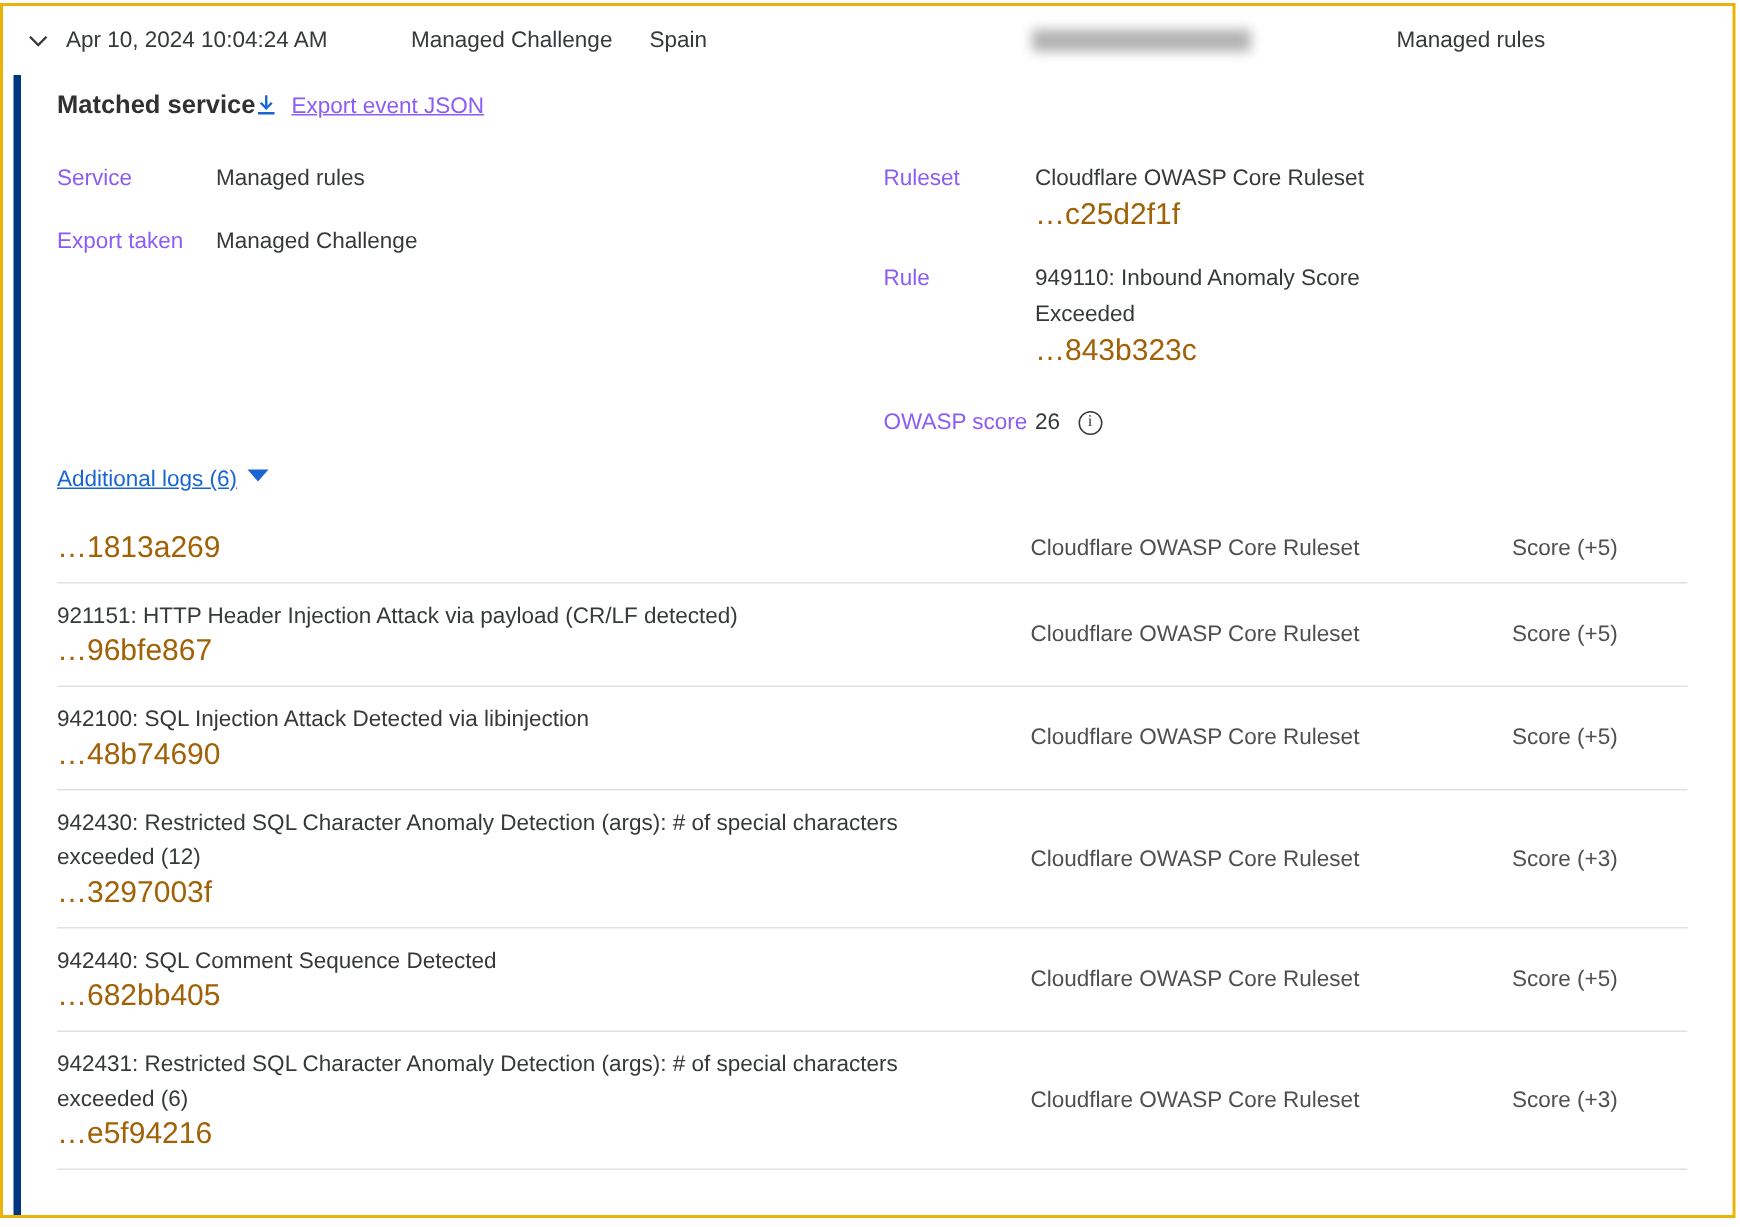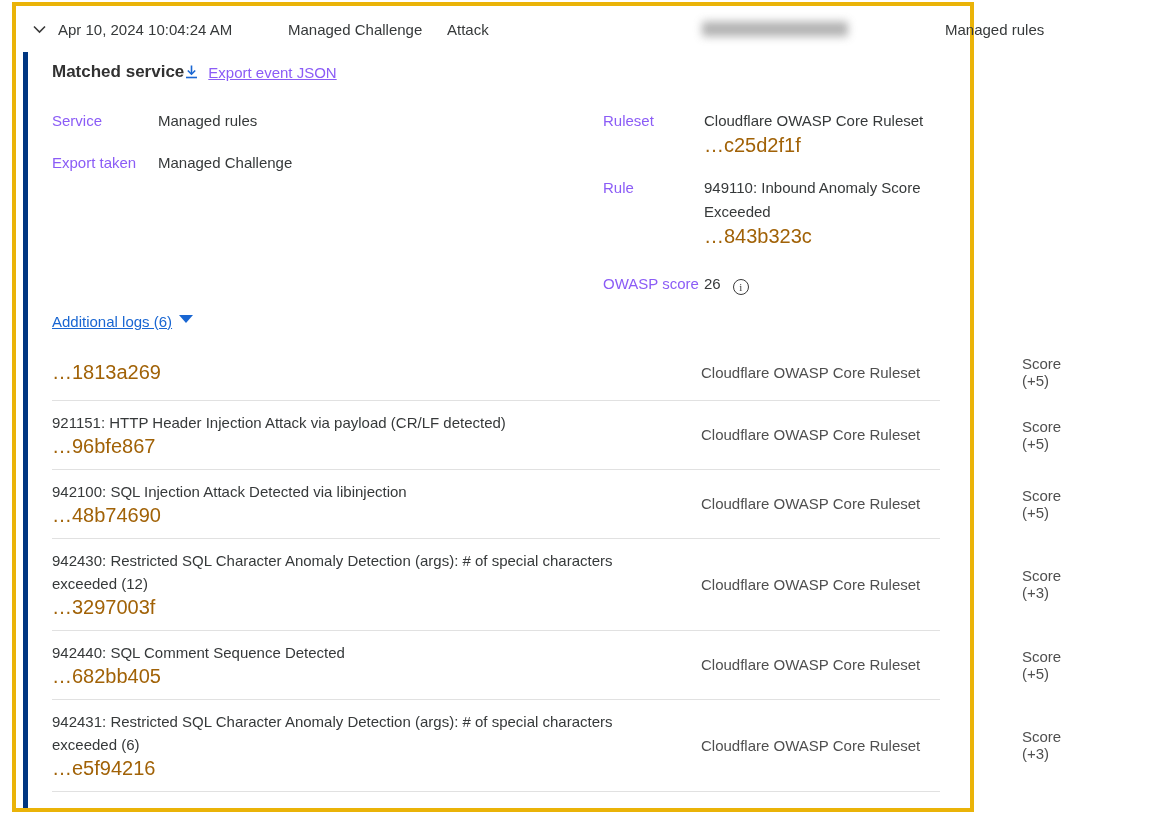--- a/index.html
+++ b/index.html
@@ -1,21 +1,21 @@
 <!DOCTYPE html>
 <html><head>
 <meta charset="utf-8">
 <style>
   * { margin:0; padding:0; box-sizing:border-box; }
   html,body { width:1160px; height:818px; background:#ffffff;
     font-family:"Liberation Sans", sans-serif; color:#36393a; font-size:15px;
     overflow:hidden; }
 
-  .event-panel { position:absolute; left:12px; top:2px; width:962px; height:810px;
-    border:4px solid #eab308; background:#fff; }
+  .event-panel { position:absolute; left:0; top:2px; width:1157px; height:810px;
+    border:2px solid #eab308; background:#fff; }
 
   
   .event-header { position:relative; height:46px; }
   .event-header > * { position:absolute; top:50%; transform:translateY(-50%); white-space:nowrap; }
   .chevron-btn { left:12px; width:22px; height:22px; border:none; background:transparent;
     cursor:pointer; display:flex; align-items:center; justify-content:center; }
   .hdr-timestamp { left:42px; }
   .hdr-action { left:272px; }
   .hdr-country { left:431px; }
   .redacted { left:686px; width:146px; height:15px; background:#9a9a9a;
@@ -35,21 +35,21 @@
 
   .details { display:flex; margin-top:27px; }
   .details-left { flex:0 0 551px; }
   .detail-row { display:flex; margin-bottom:19px; line-height:23px; }
   .detail-label { color:#8b5cf6; flex:0 0 106px; }
   .details-right .detail-label { flex:0 0 101px; }
   .detail-value { color:#36393a; }
   .details-right .detail-value-block { width:240px; line-height:24px; }
   .hash { font-family:Liberation Sans, sans-serif; font-size:20px; color:#a16207; }
   .detail-row.rule-row { margin-bottom:20px; }
-  .owasp-row { margin-top:24px; display:flex; align-items:flex-end; line-height:23px; }
+  .owasp-row { margin-top:24px; display:flex; align-items:center; line-height:23px; }
   .owasp-row .detail-label { flex:0 0 101px; }
   .info-icon { display:inline-flex; align-items:center; justify-content:center;
     width:16px; height:16px; border:1.3px solid #3a3a3a; border-radius:50%;
     font-family:"Liberation Serif", serif; font-size:11px; color:#3a3a3a;
     margin-left:12px; cursor:pointer; }
 
   .additional-logs { margin-top:18px; display:inline-flex; align-items:flex-start;
     color:#1966d2; cursor:pointer; }
   .additional-logs .link-text { text-decoration:underline; }
   .caret-down { width:0; height:0; margin-left:7px; margin-top:2px;
@@ -69,21 +69,21 @@
 <div class="event-panel">
 
   <div class="event-header">
     <button class="chevron-btn">
       <svg width="17" height="17" viewBox="0 0 17 17">
         <polyline points="3,5.5 8.5,11 14,5.5" fill="none" stroke="#3a3a3a" stroke-width="1.6"></polyline>
       </svg>
     </button>
     <span class="hdr-timestamp">Apr 10, 2024 10:04:24 AM</span>
     <span class="hdr-action">Managed Challenge</span>
-    <span class="hdr-country">Attack</span>
+    <span class="hdr-country">Spain</span>
     <span class="redacted"></span>
     <span class="hdr-service">Managed rules</span>
   </div>
 
   <div class="accent-bar"></div>
 
   <div class="panel-body">
 
     <div class="title-row">
       <h2 class="panel-title">Matched service</h2>

